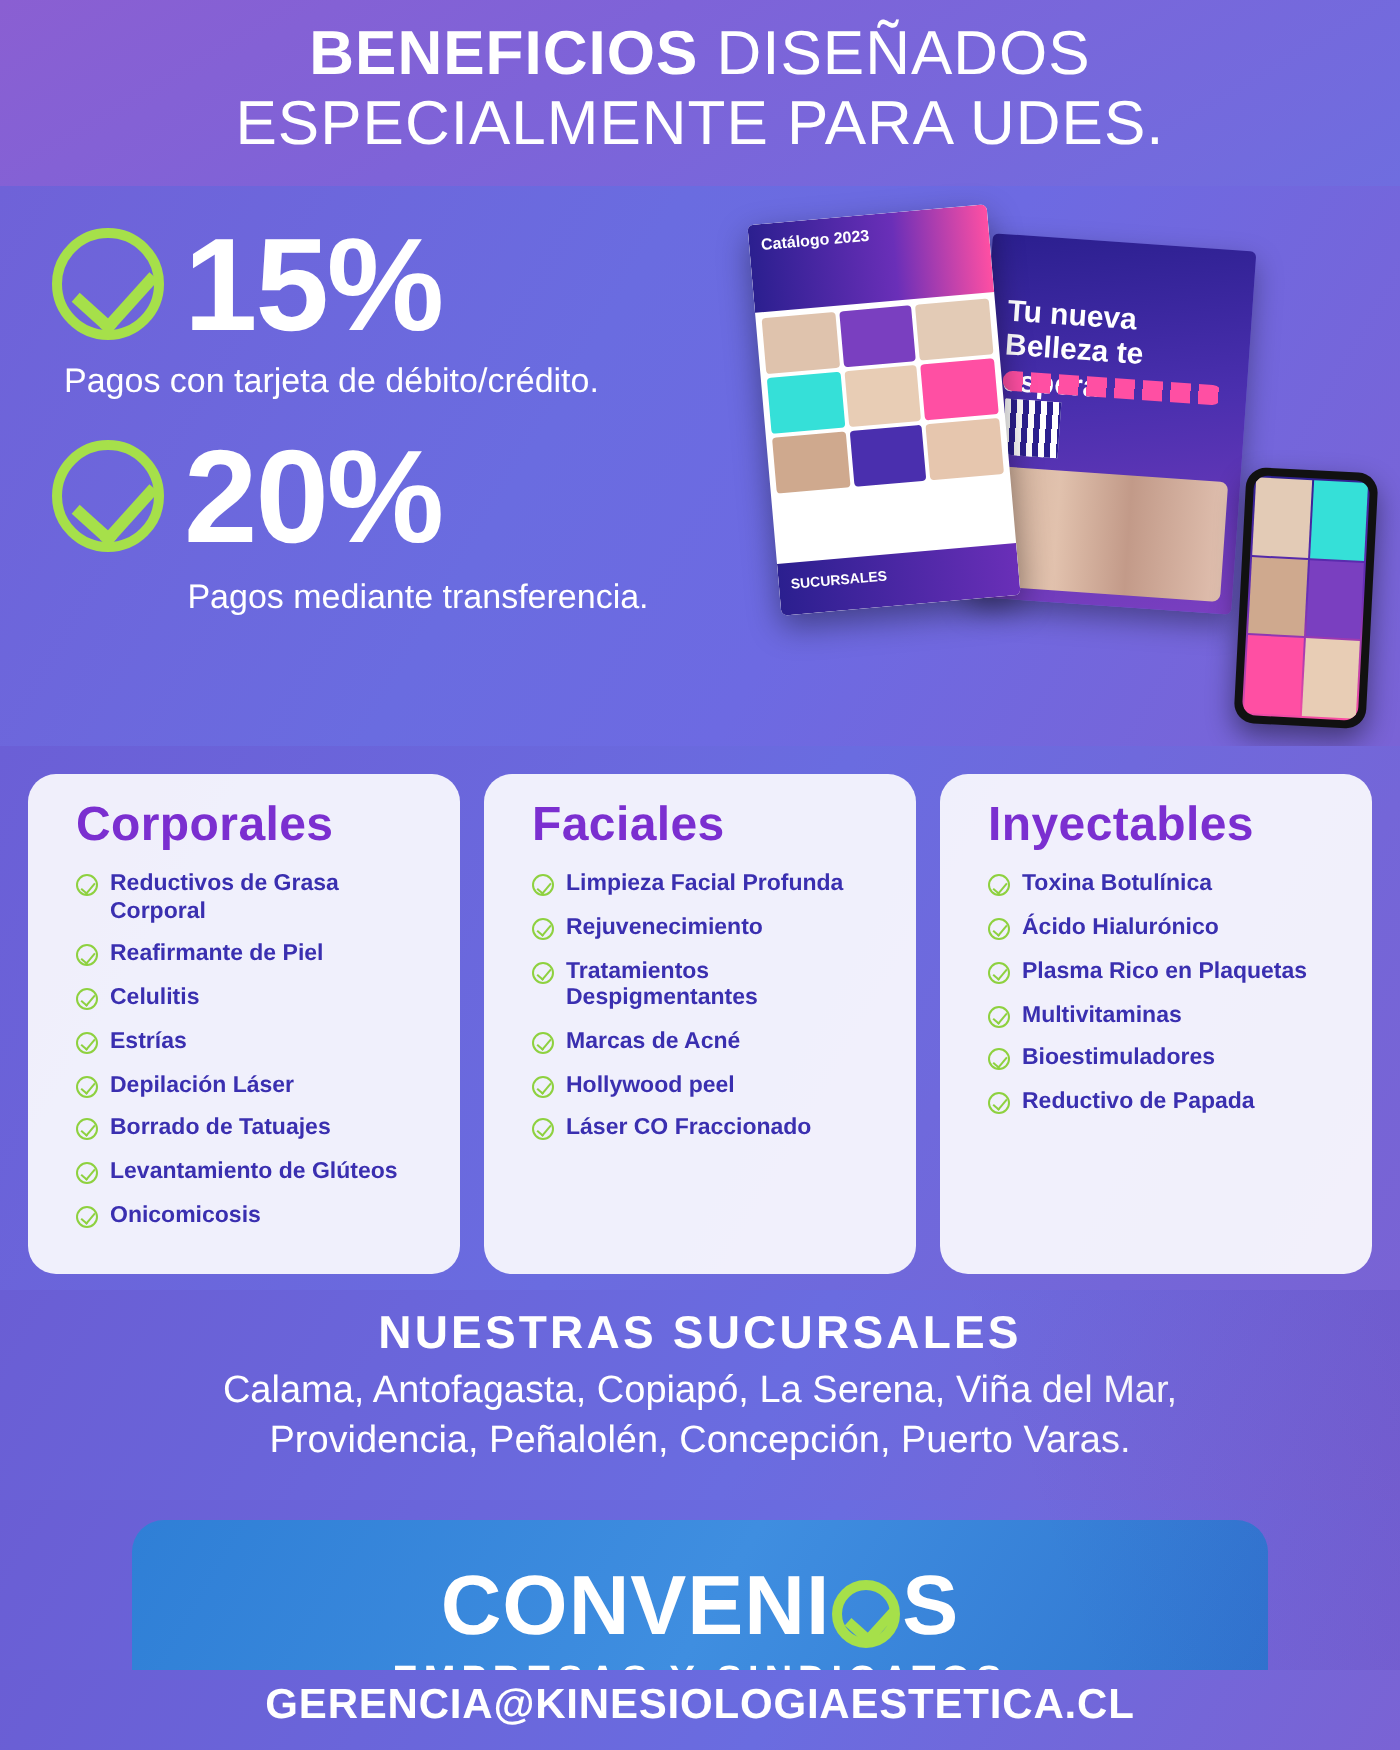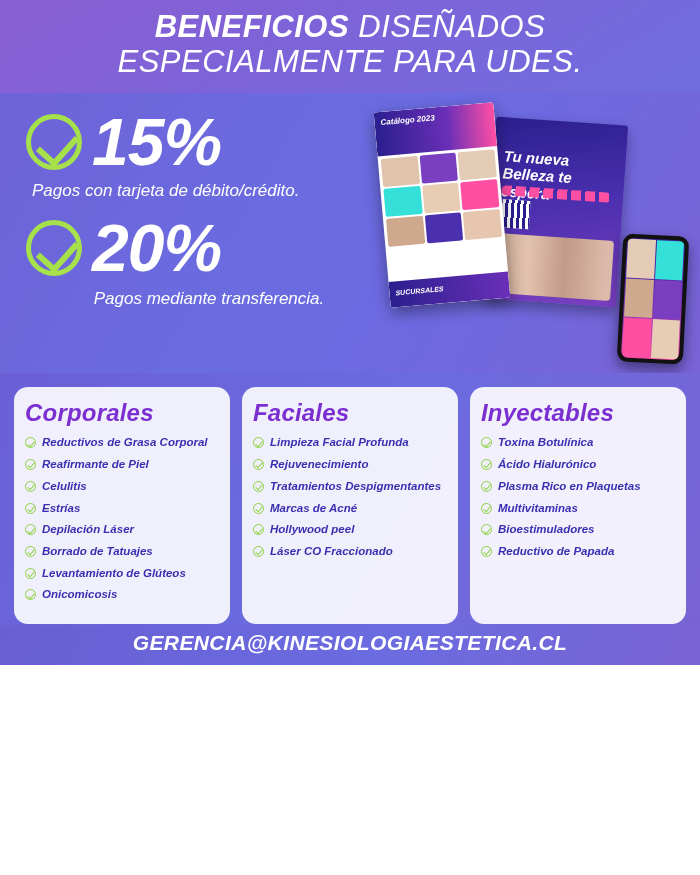--- a/index.html
+++ b/index.html
@@ -3,24 +3,23 @@
 <meta charset="utf-8">
 <style>
   * { box-sizing: border-box; margin: 0; padding: 0; }
   html, body {
     width: 700px; height: 875px;
     font-family: "Liberation Sans", sans-serif;
     overflow: hidden;
   }
   .poster {
     position: relative;
-    width: 700px; height: 665px;
+    width: 700px; height: 875px;
     background: linear-gradient(160deg, #7b5fd4 0%, #6f66d8 18%, #6a6ee0 38%, #6a64d8 55%, #6f5fd0 70%, #7a5fd0 100%);
     overflow: hidden;
-    font-style: italic;
   }
   
   .sheen {
     position: absolute; inset: 0;
     background:
       linear-gradient(115deg, rgba(255,255,255,0.10) 0%, rgba(255,255,255,0) 28%),
       linear-gradient(250deg, rgba(60,40,160,0.28) 0%, rgba(255,255,255,0) 45%);
     pointer-events: none;
   }
 
@@ -155,21 +154,21 @@
   .services {
     position: relative;
     display: flex; gap: 12px;
     padding: 14px 14px 8px;
     background: linear-gradient(120deg,#6b5fd6 0%, #6a6ce0 50%, #7963d4 100%);
   }
   .card {
     flex: 1;
     background: rgba(255,255,255,0.90);
     border-radius: 14px;
-    padding: 12px 11px 14px;
+    padding: 12px 24px 14px;
     min-height: 212px;
   }
   .card h3 {
     font-size: 24px; font-weight: 700; color: #7b2fd0;
     margin-bottom: 9px; letter-spacing: 0.2px;
   }
   .card ul { list-style: none; }
   .card li {
     display: flex; align-items: flex-start; gap: 6px;
     font-size: 11.5px; font-weight: 700; color: #3a2fb0;

